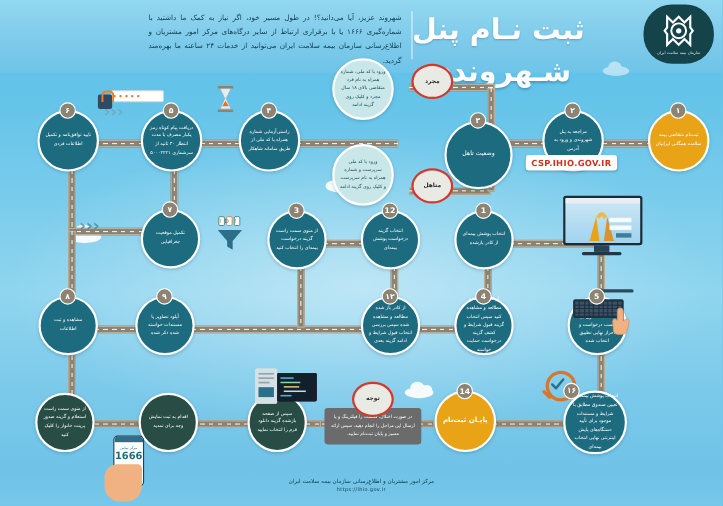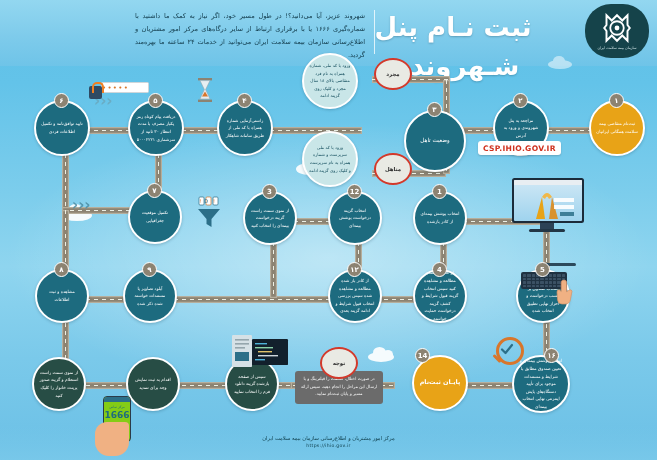--- a/index.html
+++ b/index.html
@@ -124,21 +124,21 @@
   .mscreen{position:absolute;left:0;top:0;width:72px;height:45px;background:#1b2b3a;border-radius:2.5px;padding:2px;box-sizing:border-box;}
   .mpage{width:100%;height:100%;background:linear-gradient(180deg,#cfe8f5 0%,#9fd3ee 100%);border-radius:1px;position:relative;overflow:hidden;}
   .mbar{position:absolute;left:0;top:0;right:0;height:5px;background:#e8eef2;}
   .mstand{position:absolute;left:28px;top:45px;width:14px;height:6px;background:#2c4256;}
   .mbase{position:absolute;left:17px;top:51px;width:36px;height:3px;background:#223646;border-radius:2px;}
   .keyboard{position:absolute;width:46px;height:17px;background:#1f3242;border-radius:2px;
     display:grid;grid-template-columns:repeat(10,1fr);grid-template-rows:repeat(4,1fr);gap:1px;padding:2px;box-sizing:border-box;}
   .keyboard i{background:#3b5164;border-radius:.6px;display:block;}
   .magnif{position:absolute;width:22px;height:22px;border-radius:50%;border:3px solid #d8762b;}
   .magnif .hdl{position:absolute;left:-7px;top:17px;width:10px;height:3px;background:#d8762b;transform:rotate(45deg);border-radius:2px;}
-  .phone{position:absolute;width:26px;height:44px;background:#84cc16;border:1.6px solid #2b3b4a;border-radius:4px;overflow:hidden;}
+  .phone{position:absolute;width:26px;height:44px;background:#ffffff;border:1.6px solid #2b3b4a;border-radius:4px;overflow:hidden;}
   .phonenum{font-size:9px;font-weight:bold;color:#1d6b7f;text-align:center;margin-top:10px;direction:ltr;}
   .palm{position:absolute;width:34px;height:34px;background:#f0b183;border-radius:12px 4px 14px 14px;}
   .funnel{position:absolute;}
   .doc{position:absolute;width:20px;height:30px;background:#d9e2e6;border-radius:1.5px;}
   .code{position:absolute;width:34px;height:24px;background:#101b26;border-radius:1.5px;}
 
   .footer{
     position:absolute;left:0;right:0;bottom:12px;text-align:center;direction:rtl;
   }
   .footer .fa{font-size:5.2px;color:#10414f;letter-spacing:.1px;}
@@ -299,23 +299,23 @@
   <div class="num" style="left:432px;top:184px;">1</div>
 
   <div class="node teal" style="left:516px;top:269px;width:54px;height:54px;">
     <div class="txt">از کادر باز شده انتخاب صندوق بر حسب درخواست و احراز نهایی تطبیق انتخاب شده</div>
   </div>
   <div class="num" style="left:535px;top:262px;">5</div>
 
   <div class="node teal" style="left:512px;top:355px;width:58px;height:58px;">
     <div class="txt">انتخاب پوشش بیمه‌ای و تعیین صندوق مطابق با شرایط و مستندات موجود برای تأیید دستگاه‌های پایش اینترنتی نهایی انتخاب بیمه‌ای</div>
   </div>
-  <div class="num" style="left:544px;top:348px;font-family:Liberation Mono, monospace;">۱۶</div>
-
-  <div class="node orange" style="left:395px;top:355px;width:56px;height:56px;margin-left:17px;">
+  <div class="num" style="left:512px;top:348px;font-family:Liberation Mono, monospace;">۱۶</div>
+
+  <div class="node orange" style="left:395px;top:355px;width:56px;height:56px;">
     <div class="txt" style="font-size:6.4px;font-weight:bold;">پایـان ثبت‌نام</div>
   </div>
   <div class="num onorange" style="left:415px;top:348px;">14</div>
 
   <div class="oval" style="left:320px;top:347px;width:38px;height:32px;">توجه</div>
   <div class="notebox" style="left:295px;top:371px;width:88px;height:33px;">در صورت اختلال، قسمت را فیلترینگ و یا ارسال این مراحل را انجام دهید، سپس ارائه مسیر و پایان ثبت‌نام نمایید.</div>
 
   <div class="node darkgreen" style="left:225px;top:357px;width:54px;height:54px;">
     <div class="txt">سپس از صفحه بازشده گزینه دانلود فرم را انتخاب نمایید</div>
   </div>

